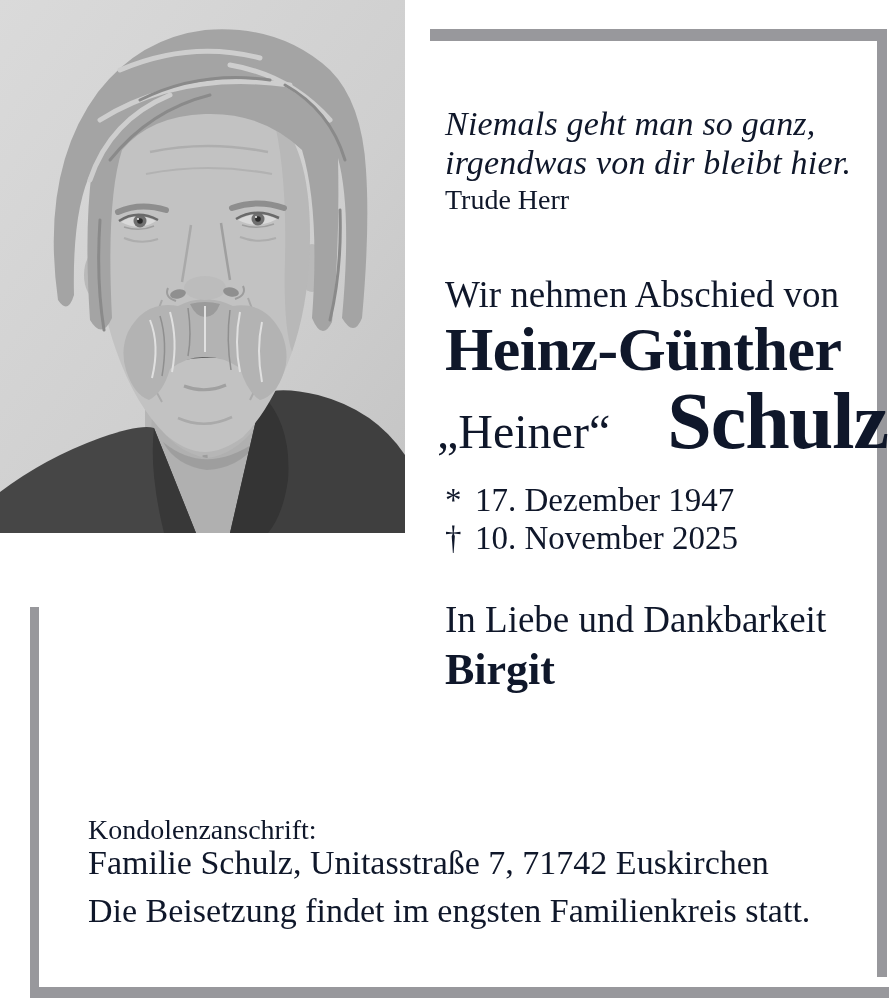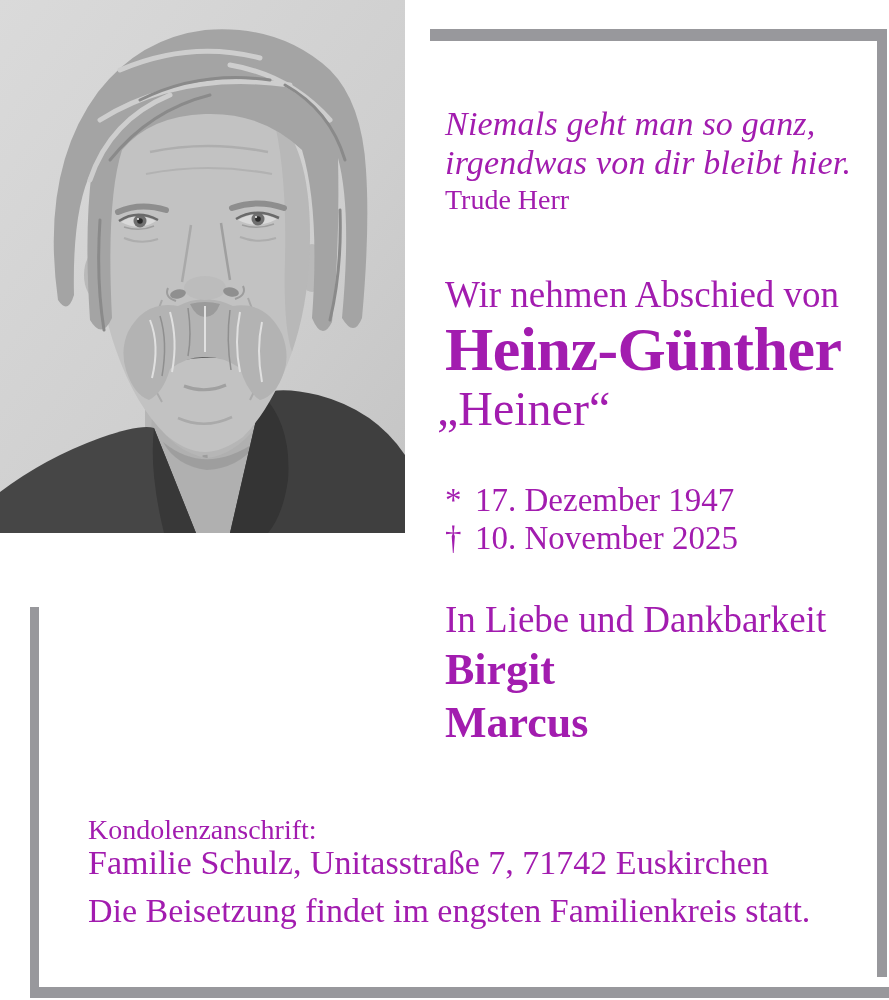--- a/index.html
+++ b/index.html
@@ -2,21 +2,21 @@
 <html><head>
 <meta charset="utf-8">
 <style>
   html,body{margin:0;padding:0;background:#ffffff;}
   #stage{
     position:relative;
     width:889px;height:1000px;
     background:#ffffff;
     overflow:hidden;
     font-family:"Liberation Serif","DejaVu Serif",serif;
-    color:#a21caf;
+    color:#0f172a;
   }
   .abs{position:absolute;}
   
   .bar{position:absolute;background:#98989c;}
   #bar-top{left:430px;top:29px;width:457px;height:12px;}
   #bar-right{left:877px;top:29px;width:10px;height:948px;}
   #bar-left{left:30px;top:607px;width:9px;height:391px;}
   #bar-bottom{left:30px;top:987px;width:859px;height:11px;}
   
   #photo{left:0;top:0;width:405px;height:533px;}
@@ -165,35 +165,35 @@
   <div class="abs rcol" id="quote-block">
     <div class="quote-line">Niemals geht man so ganz,</div>
     <div class="quote-line">irgendwas von dir bleibt hier.</div>
     <div class="quote-attr">Trude Herr</div>
   </div>
 
   <div class="abs rcol" id="farewell-intro">Wir nehmen Abschied von</div>
   <div class="abs rcol" id="first-names">Heinz-Günther</div>
   <div class="abs rcol" id="name-row">
     <span id="nickname">„Heiner“</span>
+    <span id="surname">Schulz</span>
   </div>
 
   <div class="abs rcol" id="dates">
     <div class="date-row">
       <span class="date-symbol">*</span>
       <span>17. Dezember 1947</span>
     </div>
     <div class="date-row">
       <span class="date-symbol">†</span>
       <span>10. November 2025</span>
     </div>
   </div>
 
   <div class="abs rcol" id="mourners-intro">In Liebe und Dankbarkeit</div>
   <div class="abs rcol mourner-name" id="mourner-0">Birgit</div>
-  <div class="abs rcol mourner-name" id="mourner-1">Marcus</div>
 
   <div class="abs bcol" id="condolence-label">Kondolenzanschrift:</div>
   <div class="abs bcol" id="condolence-address">Familie Schulz, Unitasstraße 7, 71742 Euskirchen</div>
 
   <div class="abs bcol" id="funeral-notice">Die Beisetzung findet im engsten Familienkreis statt.</div>
 
 </div>
 
 </body></html>

